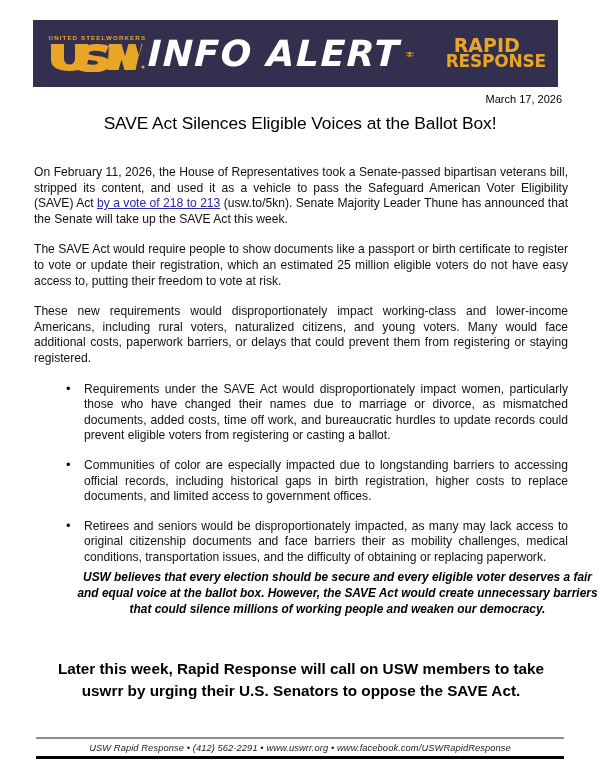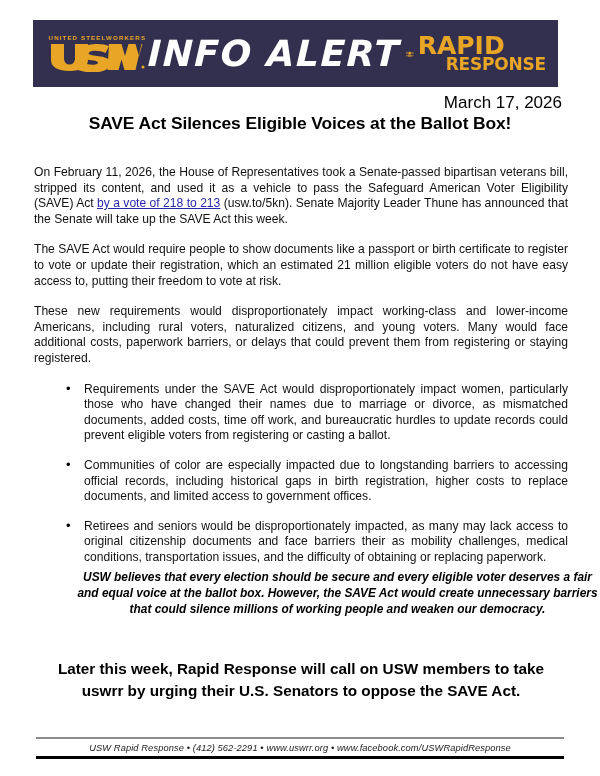--- a/index.html
+++ b/index.html
@@ -88,42 +88,42 @@
   }
   .rr-capitol { width: 52px; height: 40px; display: block; }
   .rr-text {
     display: flex;
     flex-direction: column;
     line-height: 0.92;
     color: #e9a526;
     font-family: "DejaVu Sans", sans-serif;
     font-weight: bold;
   }
-  .rr-rapid { font-size: 25px; letter-spacing: 0px; }
+  .rr-rapid { font-size: 19px; letter-spacing: 0px; margin-left: 36px; }
   .rr-response { font-size: 17px; letter-spacing: -0.2px; margin-left: 28px; }
 
   
   .doc-date {
     position: absolute;
     right: 38px;
     top: 93px;
-    font-size: 17px;
+    font-size: 11px;
     font-family: "Liberation Sans", sans-serif;
     color: #000;
   }
 
   
   .headline {
     position: absolute;
     left: 30px;
     top: 113px;
     width: 540px;
     text-align: center;
     font-size: 17.4px;
-    font-weight: bold;
+    font-weight: normal;
     font-family: "Liberation Sans", sans-serif;
     letter-spacing: -0.1px;
   }
 
   
   .body-area {
     position: absolute;
     left: 34px;
     top: 165px;
     width: 534px;
@@ -286,21 +286,21 @@
   </div>
 
   <div class="doc-date">March 17, 2026</div>
 
   <div class="headline">SAVE Act Silences Eligible Voices at the Ballot Box!</div>
 
   <div class="body-area">
 
     <p class="para"><span>On February 11, 2026, the House of Representatives took a Senate-passed bipartisan veterans bill, stripped its content, and used it as a vehicle to pass the Safeguard American Voter Eligibility (SAVE) Act </span><a class="inline-link" href="#">by a vote of 218 to 213</a><span> (usw.to/5kn). Senate Majority Leader Thune has announced that the Senate will take up the SAVE Act this week.</span></p>
 
-    <p class="para">The SAVE Act would require people to show documents like a passport or birth certificate to register to vote or update their registration, which an estimated 21 million eligible voters do not have easy access to, putting their freedom to vote at risk.</p>
+    <p class="para">The SAVE Act would require people to show documents like a passport or birth certificate to register to vote or update their registration, which an estimated 25 million eligible voters do not have easy access to, putting their freedom to vote at risk.</p>
 
     <p class="para">These new requirements would disproportionately impact working-class and lower-income Americans, including rural voters, naturalized citizens, and young voters. Many would face additional costs, paperwork barriers, or delays that could prevent them from registering or staying registered.</p>
 
     <ul class="bullets">
       <li>Requirements under the SAVE Act would disproportionately impact women, particularly those who have changed their names due to marriage or divorce, as mismatched documents, added costs, time off work, and bureaucratic hurdles to update records could prevent eligible voters from registering or casting a ballot.</li>
       <li>Communities of color are especially impacted due to longstanding barriers to accessing official records, including historical gaps in birth registration, higher costs to replace documents, and limited access to government offices.</li>
       <li>Retirees and seniors would be disproportionately impacted, as many may lack access to original citizenship documents and face barriers their as mobility challenges, medical conditions, transportation issues, and the difficulty of obtaining or replacing paperwork.</li>
     </ul>
   </div>
 

